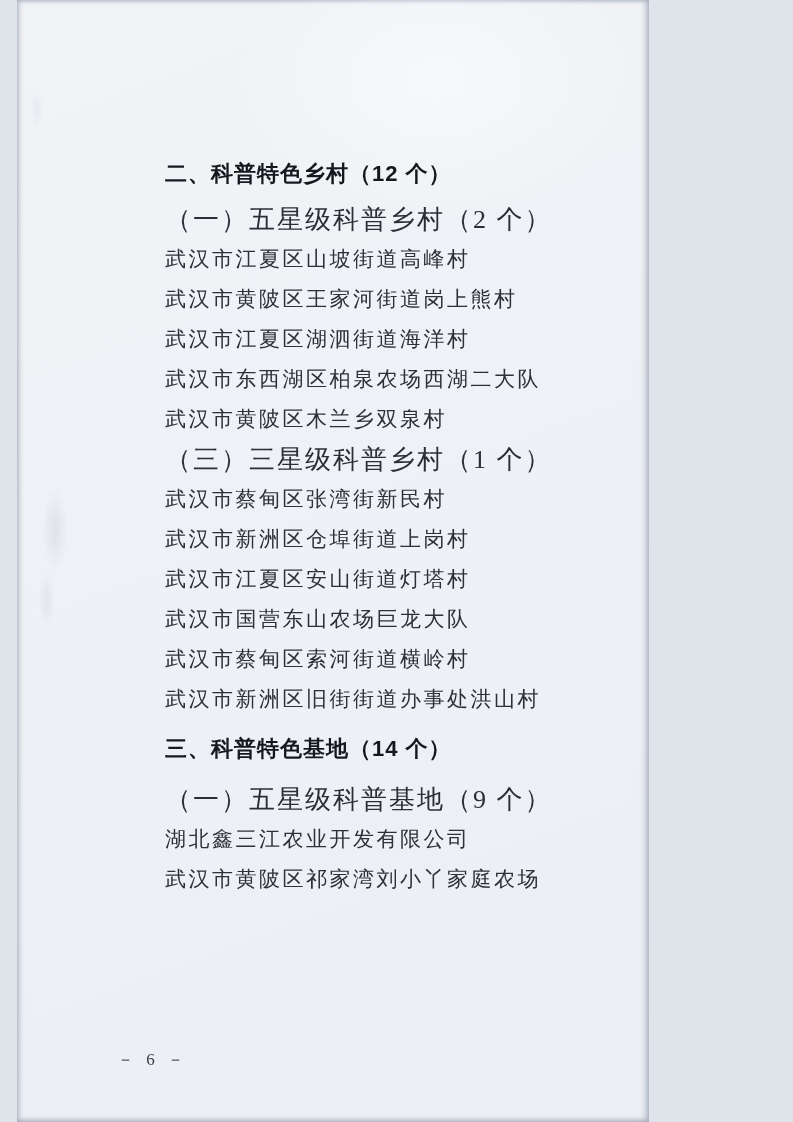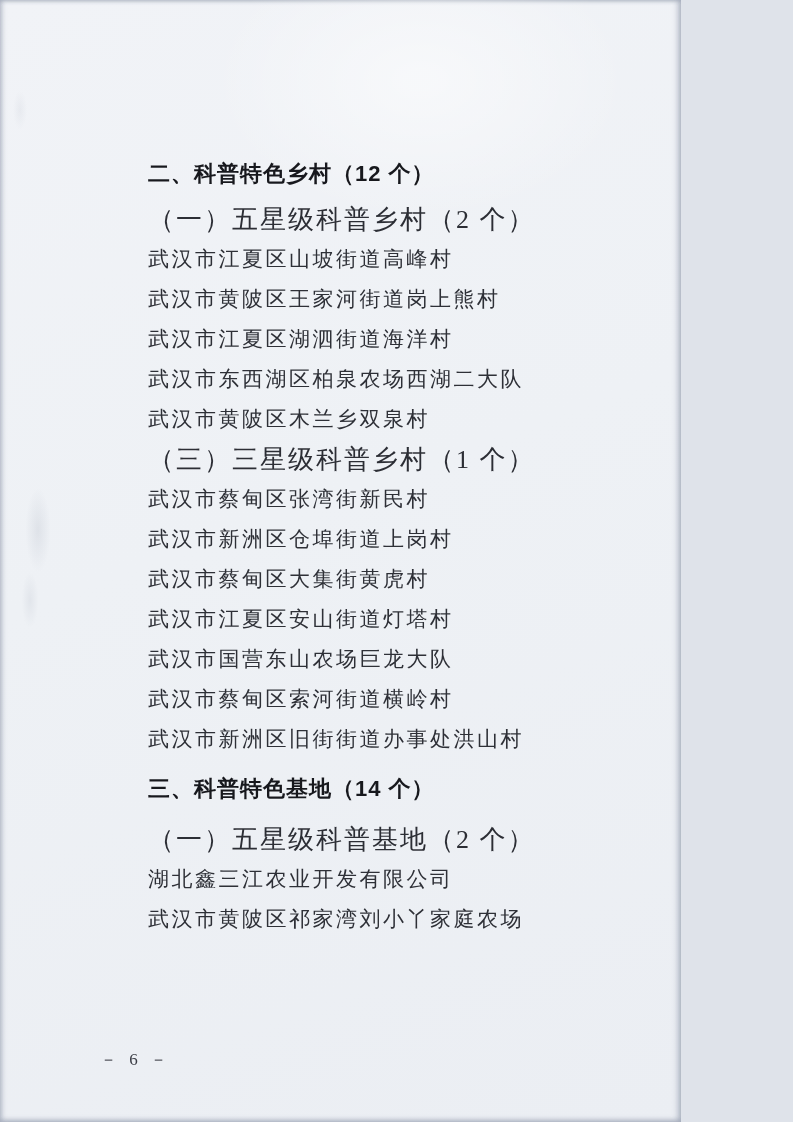--- a/index.html
+++ b/index.html
@@ -1,28 +1,29 @@
 <!DOCTYPE html>
 <html><head>
 <meta charset="utf-8">
 <style>
   html, body { margin: 0; padding: 0; }
   body { width: 793px; height: 1122px; background: #dfe3ea; overflow: hidden; }
 
   .scan-page {
     position: relative;
-    width: 681px;
+    width: 632px;
     height: 1122px;
     background: linear-gradient(160deg, #f1f3f7 0%, #eef1f5 45%, #ebeef3 100%);
     box-shadow:
       inset 3px 0 4px rgba(140, 150, 168, 0.35),
       inset -4px 0 5px rgba(130, 140, 160, 0.40),
       inset 0 2px 3px rgba(160, 168, 182, 0.30),
       inset 0 -3px 4px rgba(140, 150, 168, 0.35);
     overflow: hidden;
+    margin-left: 17px;
   }
 
   
   .scan-page::before {
     content: "";
     position: absolute;
     inset: 0;
     pointer-events: none;
     background:
       radial-gradient(18px 60px at 38px 530px, rgba(150,158,175,0.18), rgba(150,158,175,0) 70%),
@@ -92,27 +93,26 @@
         <div class="line section-heading">二、科普特色乡村（12 个）</div>
         <div class="line subsection-title">（一）五星级科普乡村（2 个）</div>
         <div class="line list-item">武汉市江夏区山坡街道高峰村</div>
         <div class="line list-item">武汉市黄陂区王家河街道岗上熊村</div>
         <div class="line list-item">武汉市江夏区湖泗街道海洋村</div>
         <div class="line list-item">武汉市东西湖区柏泉农场西湖二大队</div>
         <div class="line list-item">武汉市黄陂区木兰乡双泉村</div>
         <div class="line subsection-title">（三）三星级科普乡村（1 个）</div>
         <div class="line list-item">武汉市蔡甸区张湾街新民村</div>
         <div class="line list-item">武汉市新洲区仓埠街道上岗村</div>
-        <div class="line list-item">武汉市蔡甸区大集街黄虎村</div>
         <div class="line list-item">武汉市江夏区安山街道灯塔村</div>
         <div class="line list-item">武汉市国营东山农场巨龙大队</div>
         <div class="line list-item">武汉市蔡甸区索河街道横岭村</div>
         <div class="line list-item">武汉市新洲区旧街街道办事处洪山村</div>
       </div>
       <div class="doc-section">
         <div class="line section-heading">三、科普特色基地（14 个）</div>
-        <div class="line subsection-title">（一）五星级科普基地（2 个）</div>
+        <div class="line subsection-title">（一）五星级科普基地（9 个）</div>
         <div class="line list-item">湖北鑫三江农业开发有限公司</div>
         <div class="line list-item">武汉市黄陂区祁家湾刘小丫家庭农场</div>
       </div>
     </div>
   <div class="page-number">－ 6 －</div>
 </div>
 
 </body></html>

